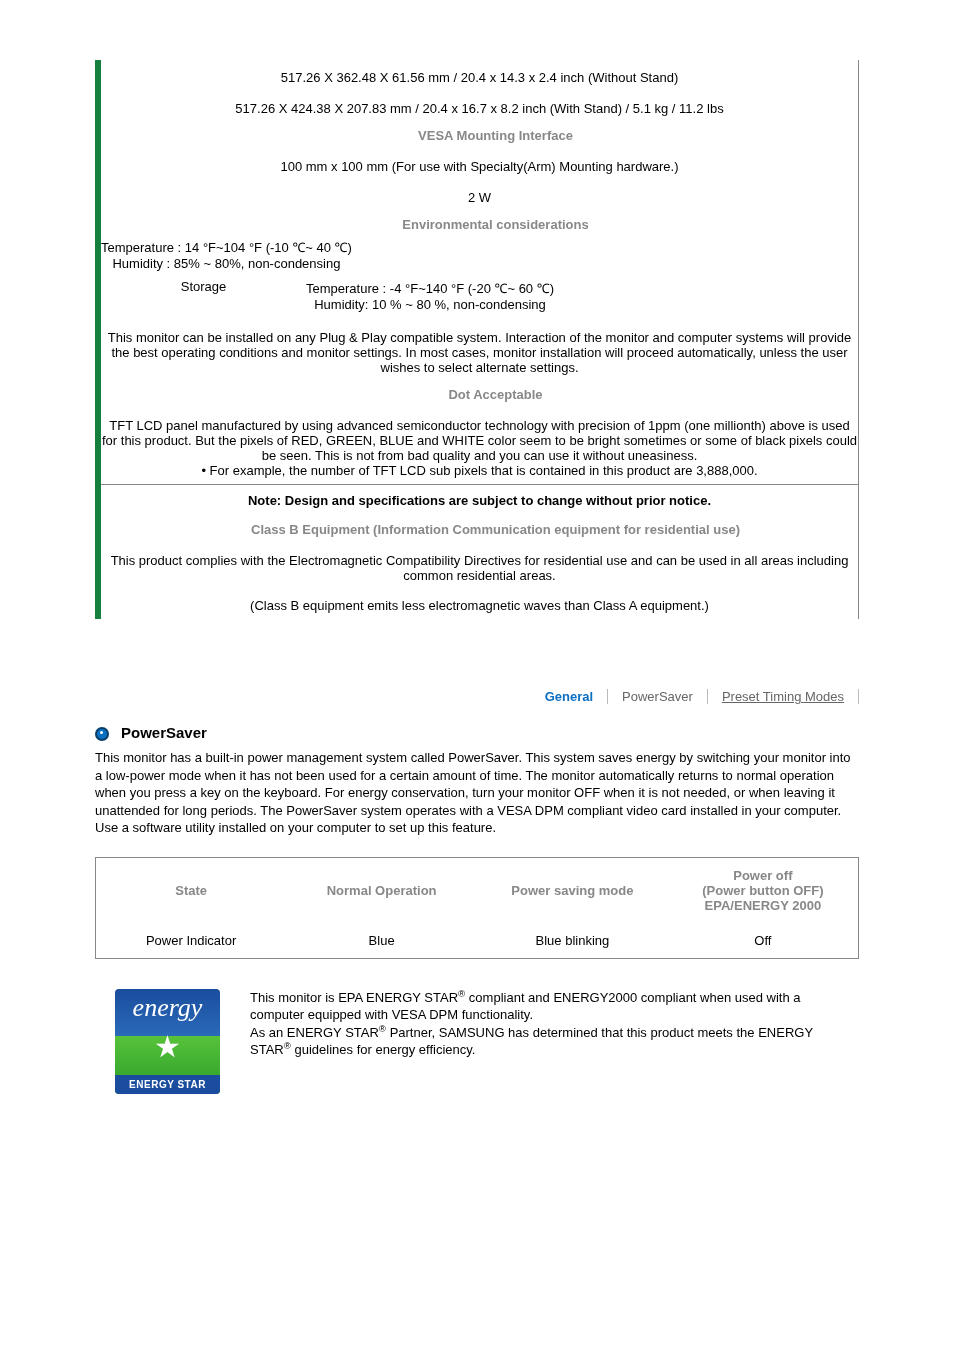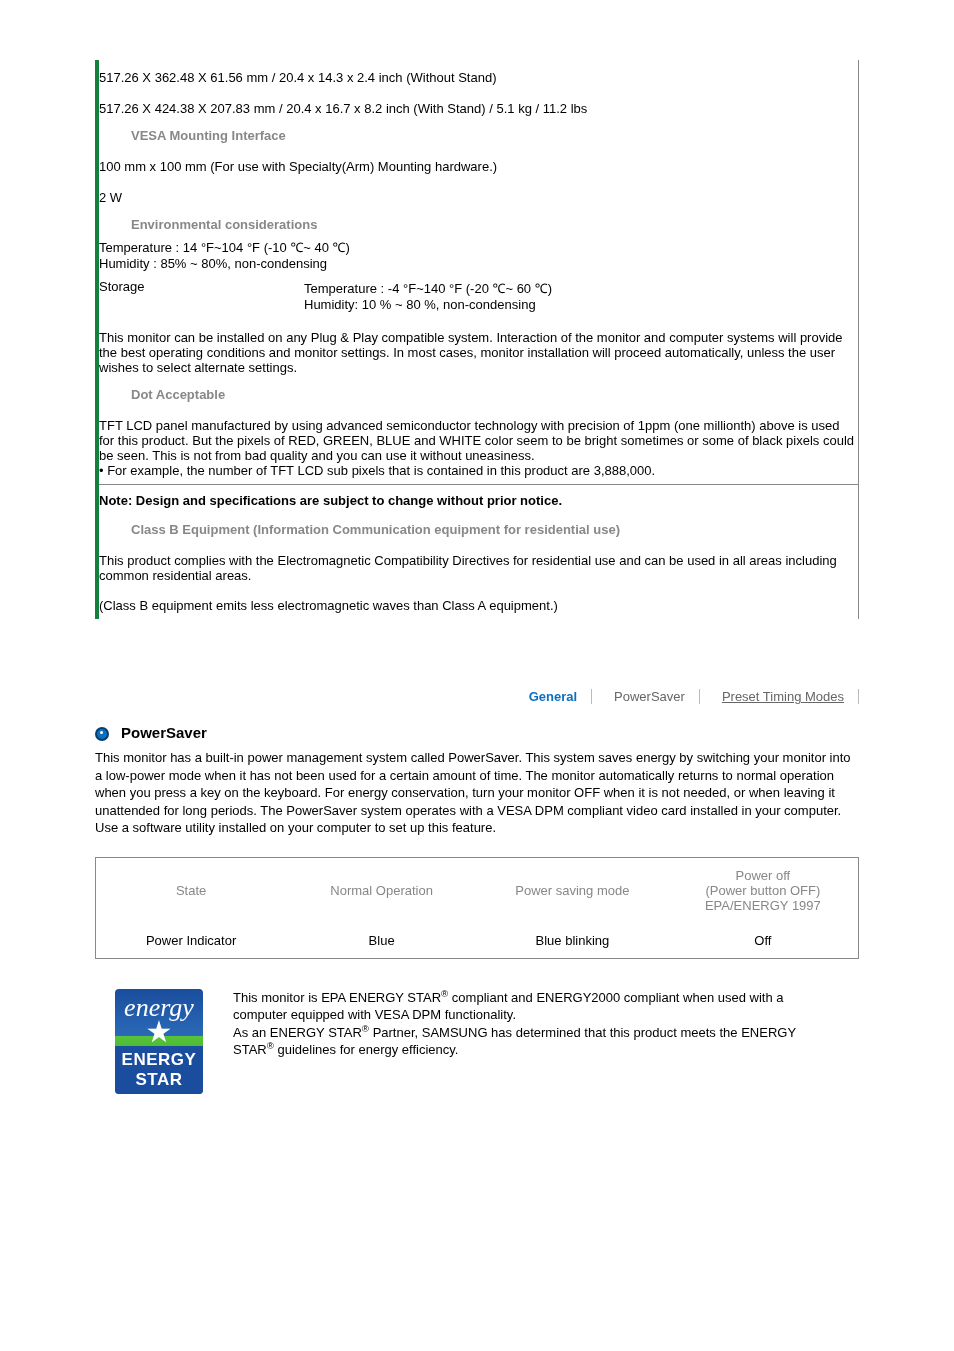--- a/index.html
+++ b/index.html
@@ -8,23 +8,24 @@
       color: #000;
       background: #fff;
       margin: 0;
       padding: 0;
       width: 954px;
     }
     .page {
       padding: 60px 95px 40px 95px;
     }
     .spec-table {
-      border-left: 4px solid #15803d;
+      border-left: 6px solid #15803d;
       border-right: 1px solid #888;
       padding: 0;
+      text-align: center;
     }
     .spec-row {
       padding: 10px 0 6px 0;
     }
     .spec-heading {
       color: #888;
       font-weight: bold;
       padding: 6px 0;
       margin-left: 32px;
     }
@@ -45,21 +46,21 @@
     }
     .bullet-line::before {
       content: "• ";
     }
     .tabs {
       text-align: left;
       padding: 70px 0 20px 0;
       font-size: 13px;
       display: flex;
       justify-content: flex-end;
-      gap: 8px;
+      gap: 0;
     }
     .tab {
       padding: 0 14px;
       border-right: 1px solid #bbb;
       color: #666;
     }
     .tab.active {
       color: #0b6fc2;
       font-weight: bold;
     }
@@ -109,30 +110,30 @@
       border-collapse: collapse;
     }
     .power-table th, .power-table td {
       padding: 10px 6px;
       text-align: center;
       font-size: 13px;
       width: 25%;
     }
     .power-table th {
       color: #888;
-      font-weight: normal;
+      font-weight: bold;
     }
     .energy-block {
       display: flex;
       gap: 30px;
       align-items: flex-start;
       padding: 0 20px;
     }
     .energy-logo {
-      width: 88px;
+      width: 105px;
       height: 105px;
       background: linear-gradient(180deg, #1a4d9e 0%, #2a6ab8 45%, #57c23a 45%, #2a9d2a 100%);
       border-radius: 4px;
       position: relative;
       flex-shrink: 0;
       display: flex;
       flex-direction: column;
       justify-content: space-between;
       box-sizing: border-box;
       overflow: hidden;
@@ -149,21 +150,21 @@
       text-align: center;
       color: #fff;
       font-size: 30px;
       line-height: 0.6;
       margin-top: -4px;
     }
     .energy-logo .label {
       background: #1a4d9e;
       color: #fff;
       font-weight: bold;
-      font-size: 17px;
+      font-size: 10px;
       text-align: center;
       padding: 4px 0;
       letter-spacing: 0.5px;
     }
     .energy-text {
       line-height: 1.35;
     }
     sup {
       font-size: 0.75em;
       vertical-align: super;
@@ -228,21 +229,21 @@
 
     <table class="power-table">
       <tbody>
           <tr>
         <th>State</th>
         <th>Normal Operation</th>
         <th>Power saving mode</th>
         <th>
           <span>Power off</span><br>
           <span>(Power button OFF)</span><br>
-          <span>EPA/ENERGY 1997</span>
+          <span>EPA/ENERGY 2000</span>
         </th>
       </tr>
       <tr>
         <td>Power Indicator</td>
         <td>Blue</td>
         <td>Blue blinking</td>
         <td>Off</td>
       </tr>
     </tbody>
       </table>

